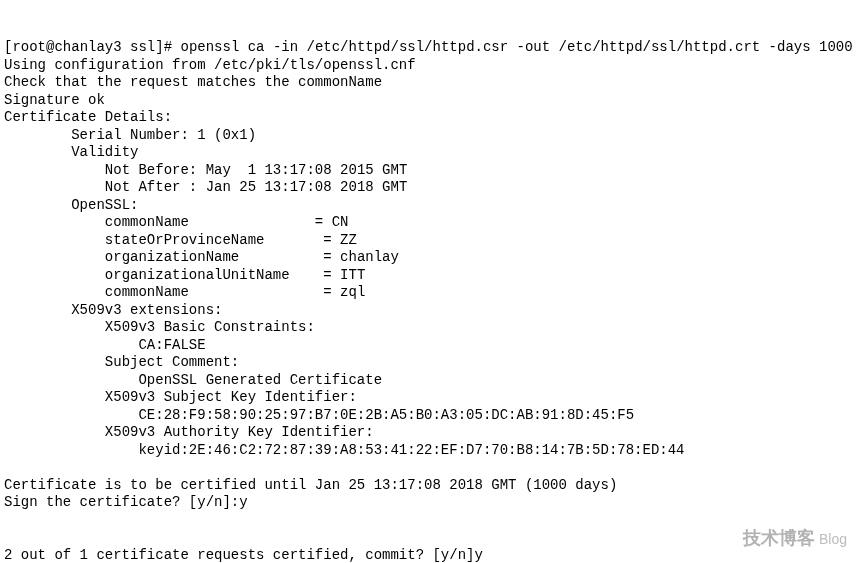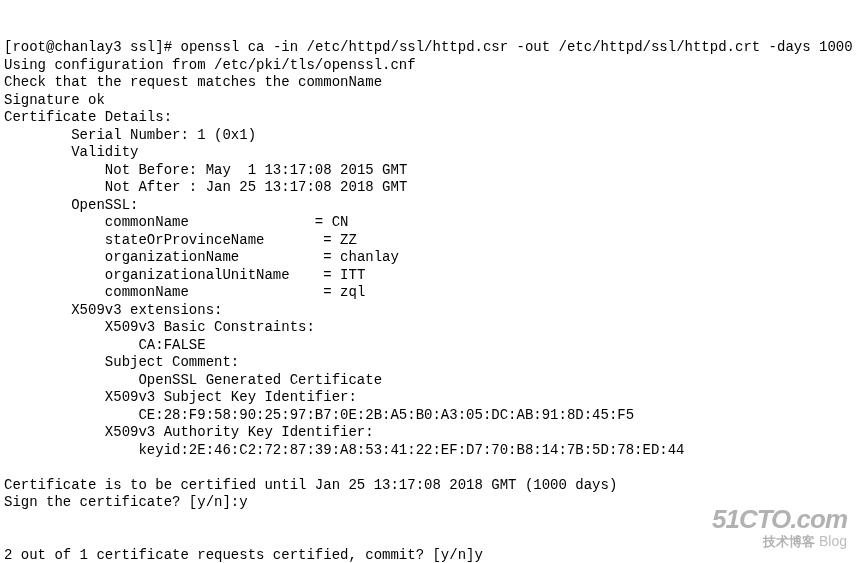--- a/index.html
+++ b/index.html
@@ -28,21 +28,21 @@
       white-space: normal;
       line-height: 1.1;
     }
     .wm-main {
       font-size: 26px;
       font-weight: bold;
       font-style: italic;
       letter-spacing: -1px;
     }
     .wm-sub {
-      font-size: 13px;
+      font-size: 18px;
       font-weight: bold;
     }
     .wm-blog {
       font-size: 14px;
       color: #999;
     }
   </style>
 </head>
 <body>
 
@@ -73,16 +73,15 @@
 
 <span>Certificate is to be certified until Jan 25 13:17:08 2018 GMT (1000 days)</span>
 <span><span>Sign the certificate? [y/n]:</span><span>y</span></span>
 
 
 <span><span>2 out of 1 certificate requests certified, commit? [y/n]</span><span>y</span></span>
 
 
 
 <div class="watermark">
-  <div class="wm-main">51CTO.com</div>
   <div><span class="wm-sub">技术博客</span> <span class="wm-blog">Blog</span></div>
 </div>
 
 
 </body></html>

